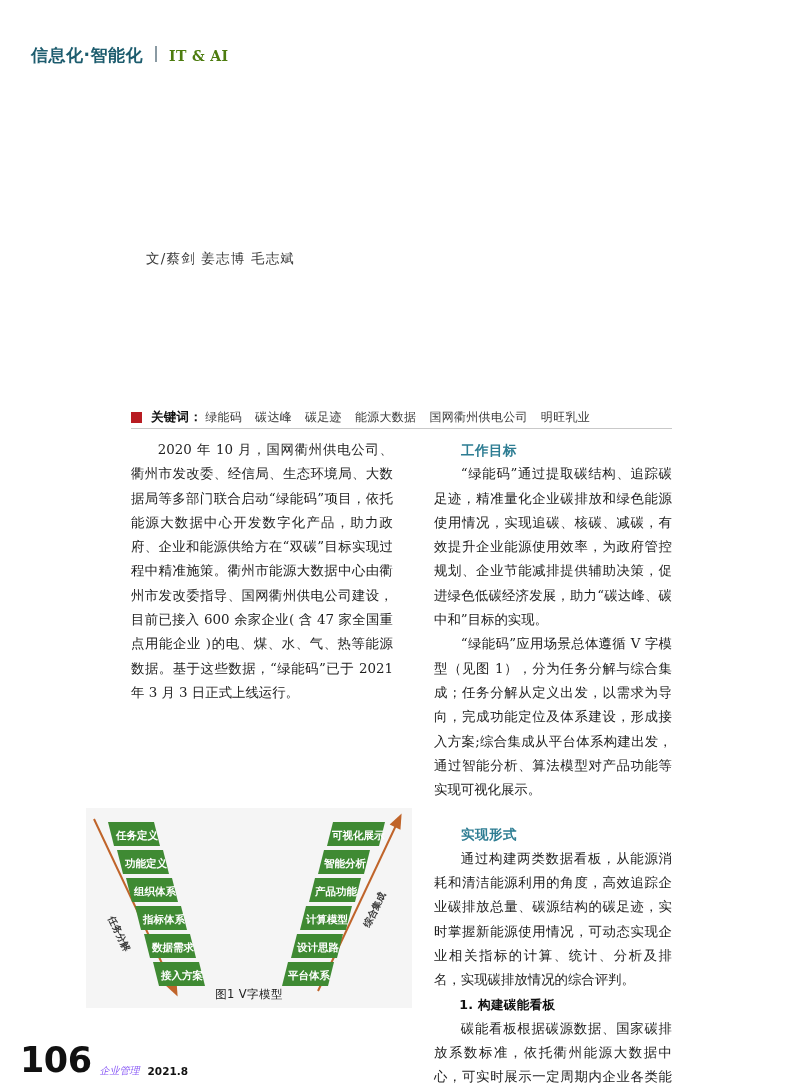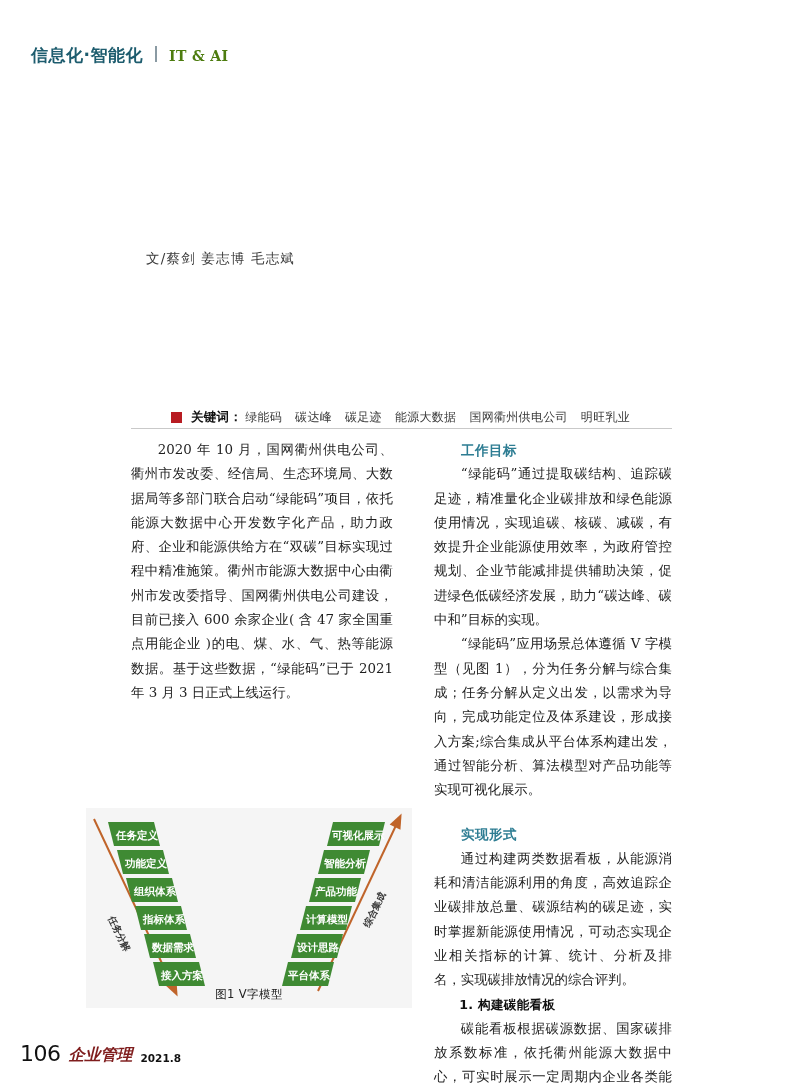--- a/index.html
+++ b/index.html
@@ -76,21 +76,20 @@
   }
 
   
   .kw-wrap {
     position: absolute;
     left: 131px;
     top: 409px;
     width: 540px;
     display: flex;
     align-items: center;
-    margin-left: 40px;
   }
   .kw-mark {
     width: 11px;
     height: 11px;
     background: #b81c22;
     flex: 0 0 auto;
     margin-right: 9px;
   }
   .kw-label {
     font-size: 12.5px;
@@ -210,32 +209,32 @@
   .folio {
     position: absolute;
     left: 20px;
     top: 1043px;
     display: flex;
     align-items: flex-end;
     gap: 8px;
   }
   .folio-num {
     font-family: "DejaVu Sans", "Liberation Sans", sans-serif;
-    font-size: 22px;
-    font-weight: normal;
+    font-size: 35px;
+    font-weight: bold;
     color: #111;
     letter-spacing: -0.5px;
     line-height: 1;
   }
   .folio-mag {
     font-family: "DejaVu Serif", "Liberation Serif", serif;
-    font-size: 16px;
-    font-weight: bold;
+    font-size: 10px;
+    font-weight: normal;
     font-style: italic;
-    color: #7f1d1d;
+    color: #8b5cf6;
     line-height: 1;
     position: relative;
     top: -2px;
   }
   .folio-date {
     font-family: "DejaVu Sans", "Liberation Sans", sans-serif;
     font-size: 10.5px;
     font-weight: bold;
     color: #111;
     line-height: 1;

